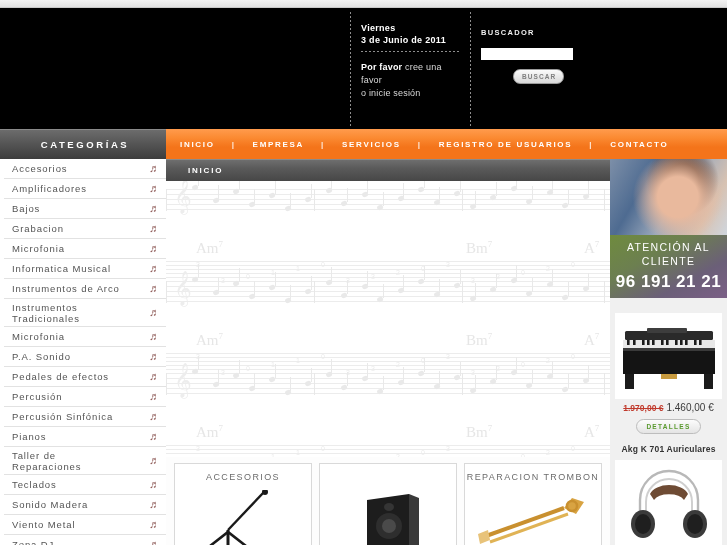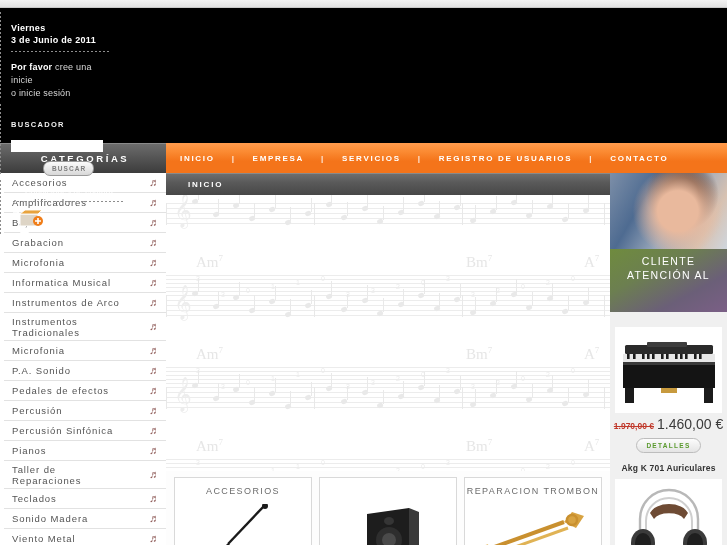--- a/index.html
+++ b/index.html
@@ -13,24 +13,23 @@
   
   #top-strip {
     height: 8px;
     background: linear-gradient(#f3f3f3, #e2e2e2);
     border-bottom: 1px solid #c9c9c9;
   }
 
   
   #header {
     position: relative;
-    height: 135px;
+    height: 121px;
     background: #000000;
     display: flex;
-    flex-direction: column;
   }
   #logo-zone { width: 350px; height: 100%; }
 
   .hdr-col {
     position: relative;
     height: 100%;
     padding: 14px 10px 0 11px;
     color: #ffffff;
   }
   .vsep {
@@ -208,21 +207,21 @@
     position: relative; overflow: hidden;
   }
   .price-row {
     margin-top: 3px; display: flex; align-items: baseline;
     justify-content: center; gap: 3px; white-space: nowrap;
   }
   .price-old {
     font-size: 8.5px; color: #c0392b; text-decoration: line-through;
     font-weight: bold;
   }
-  .price-new { font-size: 14px; color: #3a3a3a; }
+  .price-new { font-size: 10px; color: #3a3a3a; }
   .detalles-btn {
     display: inline-block; margin-top: 6px;
     font-size: 6.5px; letter-spacing: 1.3px; font-weight: bold;
     color: #5a9a2e;
     background: linear-gradient(#fcfcfc, #e4e4e4);
     border: 1px solid #bdbdbd; border-radius: 8px;
     padding: 3px 9px; cursor: pointer;
     font-family: "Liberation Sans", sans-serif;
   }
 
@@ -238,52 +237,31 @@
 <div id="header">
 
   <div id="logo-zone"></div>
 
   <div class="hdr-col" id="col-date">
     <div class="vsep" style="left:0"></div>
     <div class="dline1">Viernes</div>
     <div class="dline2">3 de Junio de 2011</div>
     <div class="hsep"></div>
     <div class="pline"><b>Por favor</b><span> cree una</span></div>
-    <div class="pline">inicie</div>
+    <div class="pline">favor</div>
     <div class="pline">o inicie sesión</div>
   </div>
 
   <div class="hdr-col" id="col-search">
     <div class="vsep" style="left:0"></div>
     <div id="buscador-label">BUSCADOR</div>
     <input id="search-input" type="text" placeholder="" style="">
     <button id="search-button">BUSCAR</button>
   </div>
 
-  <div class="hdr-col" id="col-cart">
-    <div class="vsep" style="left:0"></div>
-    <a id="cond-link" href="#">Condiciones de compra</a>
-    <div class="hsep" style="margin:5px 2px 6px 2px"></div>
-    <div id="cart-row">
-      <div id="cart-icon">
-        <svg width="36" height="30" viewBox="0 0 36 30">
-          <path d="M2 4 L7 4 L11 20 L29 20" fill="none" stroke="#ffffff" stroke-width="1.6"></path>
-          <rect x="9" y="6" width="18" height="12" fill="#ded5c6" stroke="#ffffff" stroke-width="1"></rect>
-          <path d="M9 6 L14 2 L31 2 L27 6 Z" fill="#e8a33d" stroke="#ffffff" stroke-width=".9"></path>
-          <rect x="9" y="21.5" width="9" height="3.5" rx="1" fill="#ffffff"></rect>
-          <circle cx="27" cy="13" r="5" fill="#f07d18"></circle>
-          <path d="M27 10 V16 M24 13 H30" stroke="#ffffff" stroke-width="1.6"></path>
-        </svg>
-      </div>
-      <div id="cart-text">
-        <div class="l1">MI CESTA</div>
-        <div class="l2">0  ARTICULOS</div>
-      </div>
-    </div>
-  </div>
 </div>
 
 <div id="barrow">
   <div id="cat-header">CATEGORÍAS</div>
   <nav id="nav">
     <a href="#">INICIO</a>
     <span class="sep">|</span>
     <a href="#">EMPRESA</a>
     <span class="sep">|</span>
     <a href="#">SERVICIOS</a>
@@ -660,22 +638,23 @@
         </div>
       </div>
 
     </div>
   </section>
 
   <aside id="rightbar">
 
     <div id="att-photo"></div>
     <div id="att-banner">
+      <div class="l1">ATENCIÓN AL</div>
       <div class="l1">CLIENTE</div>
-      <div class="l1">ATENCIÓN AL</div>
+      <div id="att-phone">96 191 21 21</div>
     </div>
 
     <div class="r-prod">
       <div class="r-prod-img">
         <svg class="piano" viewBox="0 0 96 64" preserveAspectRatio="xMidYMid meet">
           <rect x="4" y="4" width="88" height="9" rx="1.5" fill="#2a2a2a"></rect>
           <rect x="26" y="1" width="40" height="5" rx="1" fill="#3d3d3d"></rect>
           <rect x="2" y="13" width="92" height="8" fill="#e8e8e8"></rect>
           <g fill="#1b1b1b">
             <rect x="6" y="13" width="2.6" height="5"></rect>

